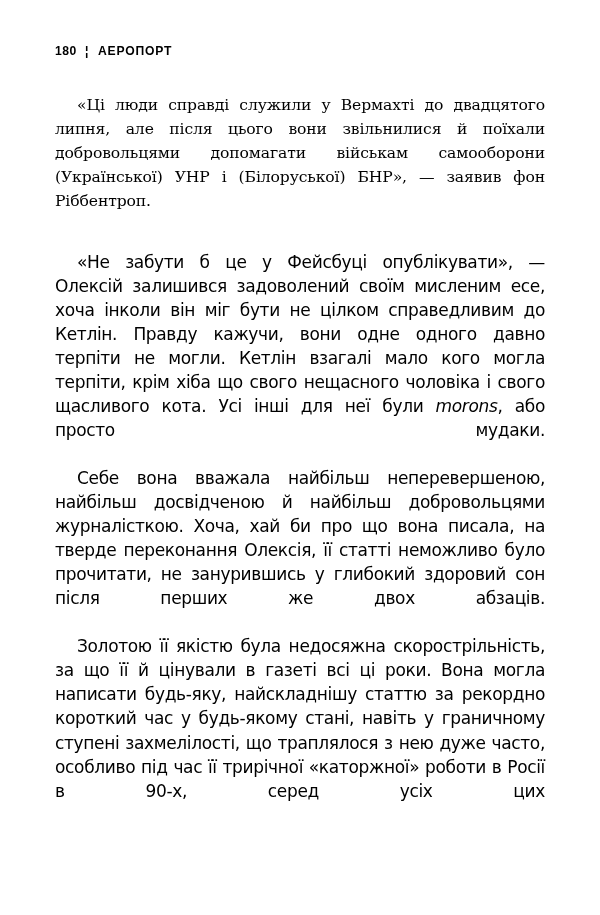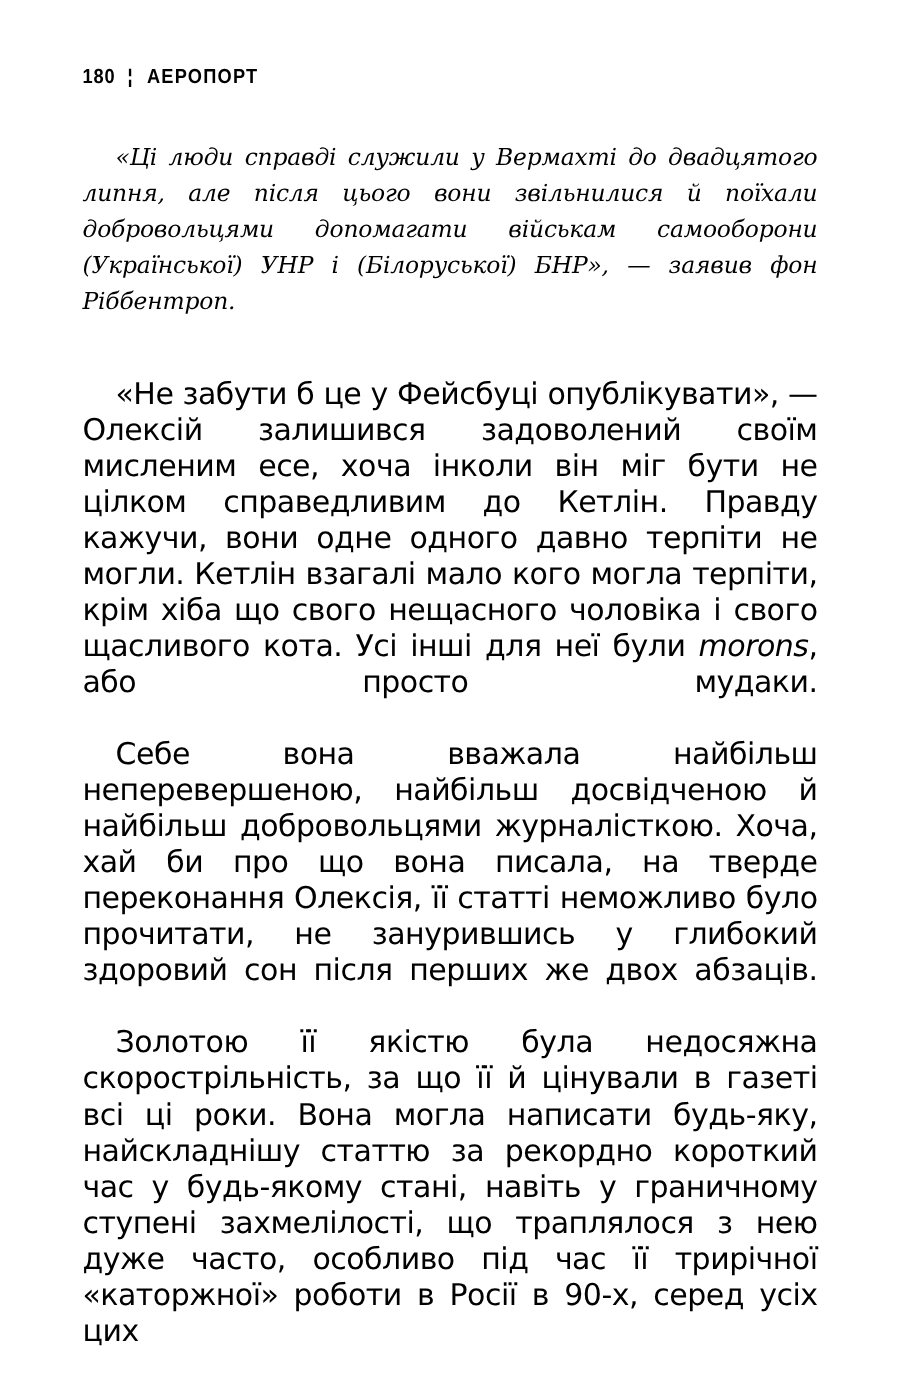--- a/index.html
+++ b/index.html
@@ -77,31 +77,30 @@
     word-spacing: 0.1px;
   }
 
   
   .quote-block {
     margin-bottom: 12px;
   }
 
   .quote-block p {
     font-family: "DejaVu Serif", serif;
-    font-style: italic;
     font-size: 15.6px;
     line-height: 24.1px;
     letter-spacing: -0.12px;
   }
 
   
   .body-block p {
     font-family: "DejaVu Sans", sans-serif;
     font-style: normal;
-    font-size: 20px;
+    font-size: 17px;
     line-height: 24.05px;
     letter-spacing: -0.34px;
   }
 
   .body-block em {
     font-style: italic;
   }
 
   
   p::after {

